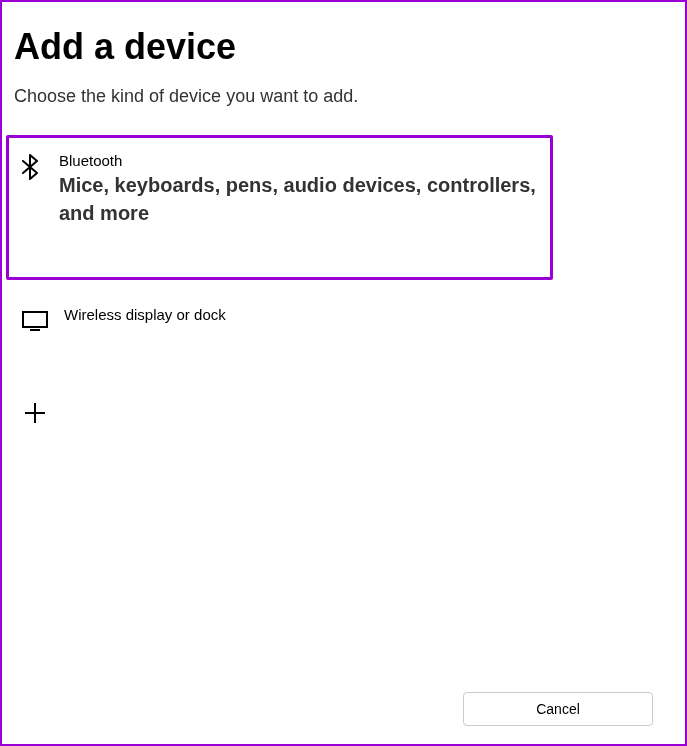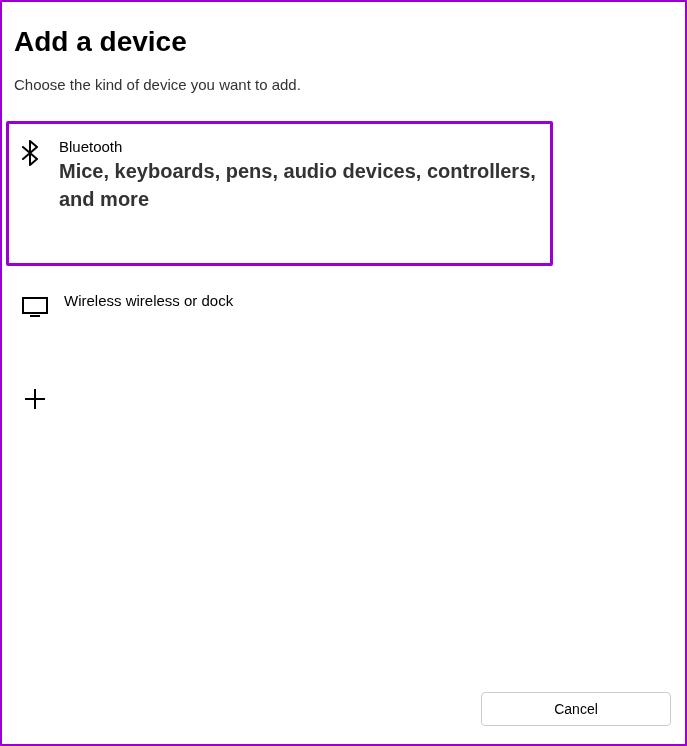--- a/index.html
+++ b/index.html
@@ -10,27 +10,27 @@
     body {
       font-family: "Segoe UI", -apple-system, BlinkMacSystemFont, sans-serif;
       width: 687px;
       height: 746px;
       background: #fff;
       border: 2px solid #9a00d6;
       position: relative;
       padding: 24px 12px 12px 12px;
     }
     .dialog-title {
-      font-size: 28px;
+      font-size: 36px;
       font-weight: 600;
       color: #000;
       margin-bottom: 18px;
     }
     .dialog-subtitle {
-      font-size: 15px;
+      font-size: 18px;
       color: #333;
       margin-bottom: 28px;
     }
     .device-option {
       display: flex;
       align-items: flex-start;
       padding: 14px 8px 18px 8px;
       cursor: pointer;
       margin-bottom: 32px;
     }
@@ -62,21 +62,21 @@
     }
     .device-desc {
       font-size: 20px;
       font-weight: 600;
       color: #333;
       line-height: 1.4;
     }
     .footer {
       position: absolute;
       bottom: 18px;
-      right: 14px;
+      right: 32px;
     }
     .cancel-button {
       background: #fff;
       border: 1px solid #ccc;
       border-radius: 4px;
       padding: 8px 0;
       width: 190px;
       font-size: 14px;
       font-family: inherit;
       color: #000;
@@ -106,21 +106,21 @@
 </div>
 
 <div class="device-option">
   <div class="device-icon">
     <svg width="26" height="20" viewBox="0 0 26 20">
       <rect x="1" y="1" width="24" height="15" stroke="#000" stroke-width="2" fill="none"></rect>
       <line x1="8" y1="19" x2="18" y2="19" stroke="#000" stroke-width="2"></line>
     </svg>
   </div>
   <div class="device-text">
-    <div class="device-title">Wireless wireless or dock</div>
+    <div class="device-title">Wireless display or dock</div>
   </div>
 </div>
 
 <div class="device-option">
   <div class="device-icon">
     <svg width="24" height="24" viewBox="0 0 24 24">
       <line x1="12" y1="2" x2="12" y2="22" stroke="#000" stroke-width="2"></line>
       <line x1="2" y1="12" x2="22" y2="12" stroke="#000" stroke-width="2"></line>
     </svg>
   </div>

